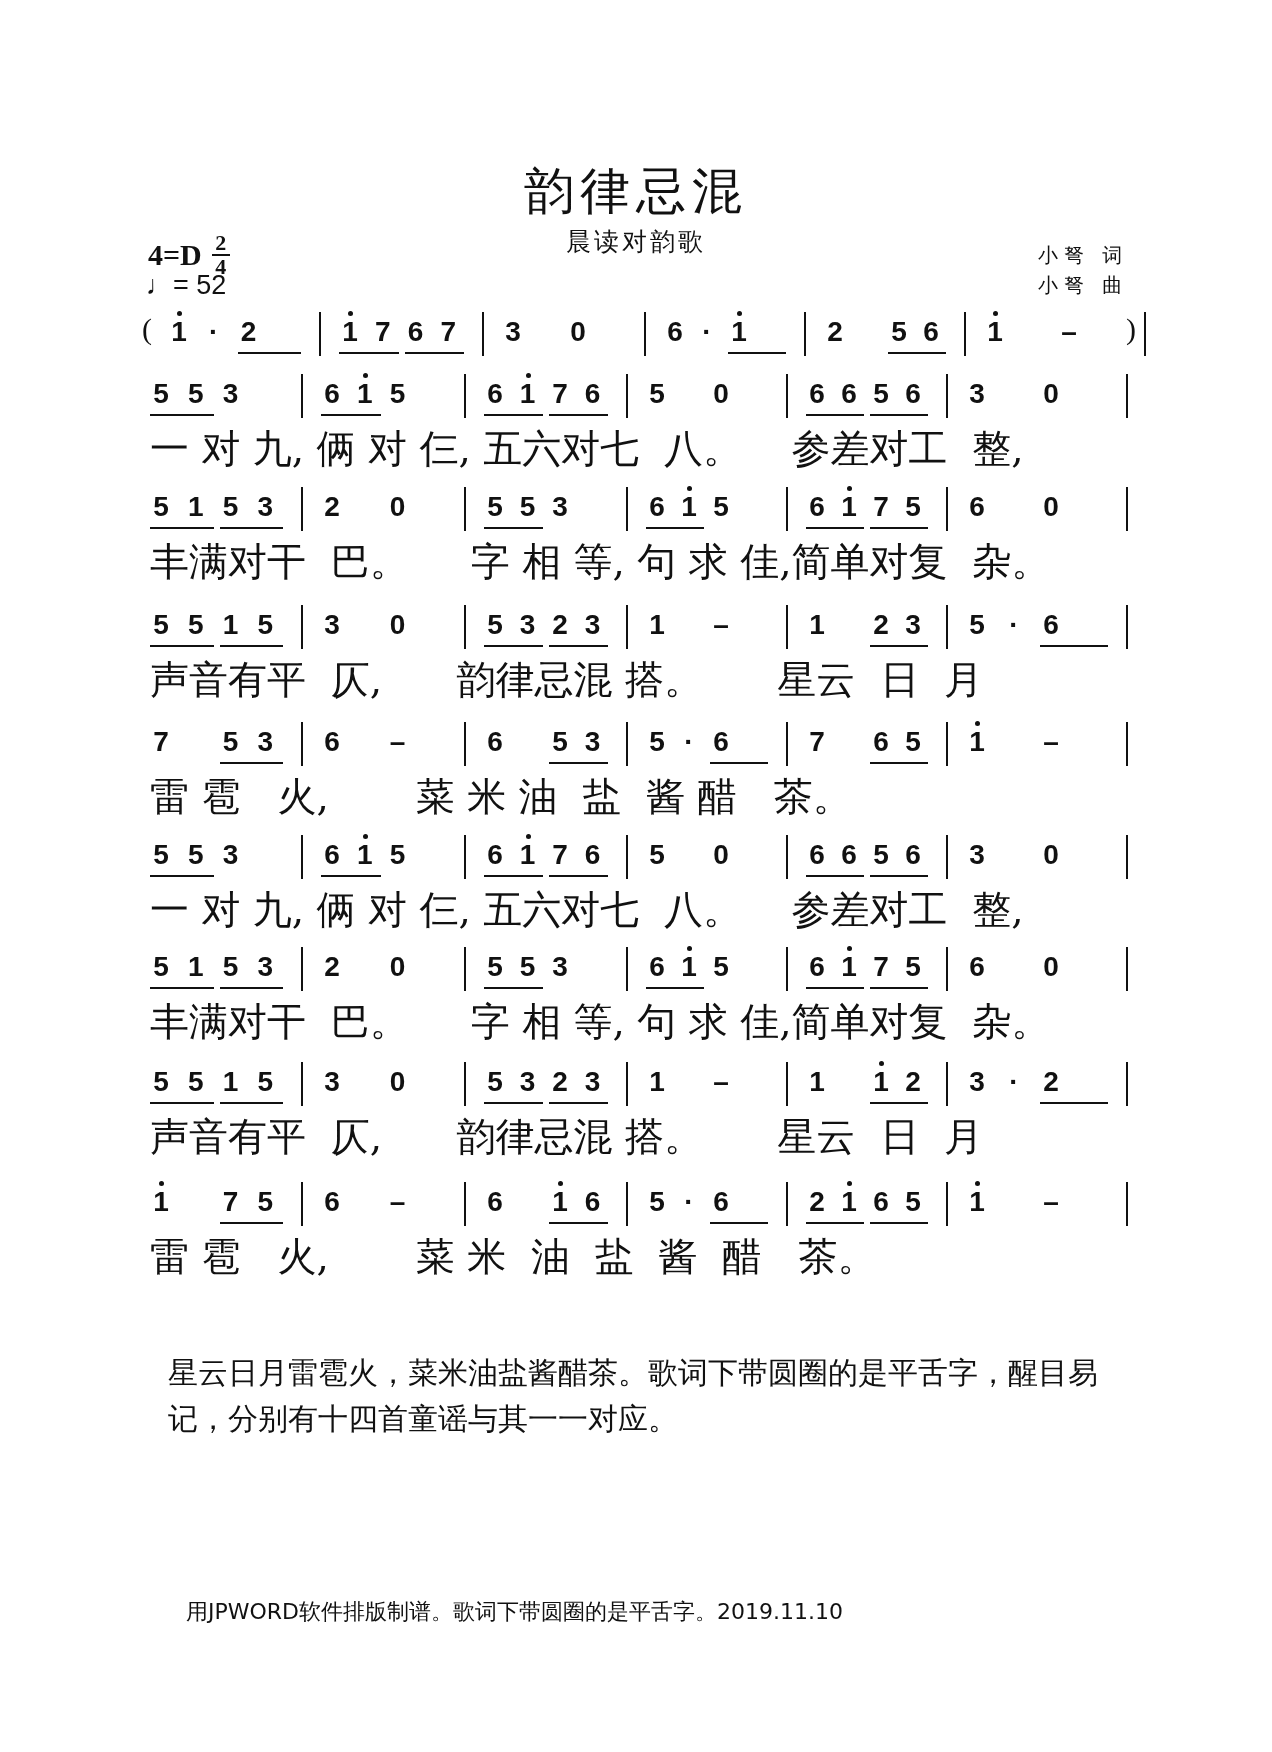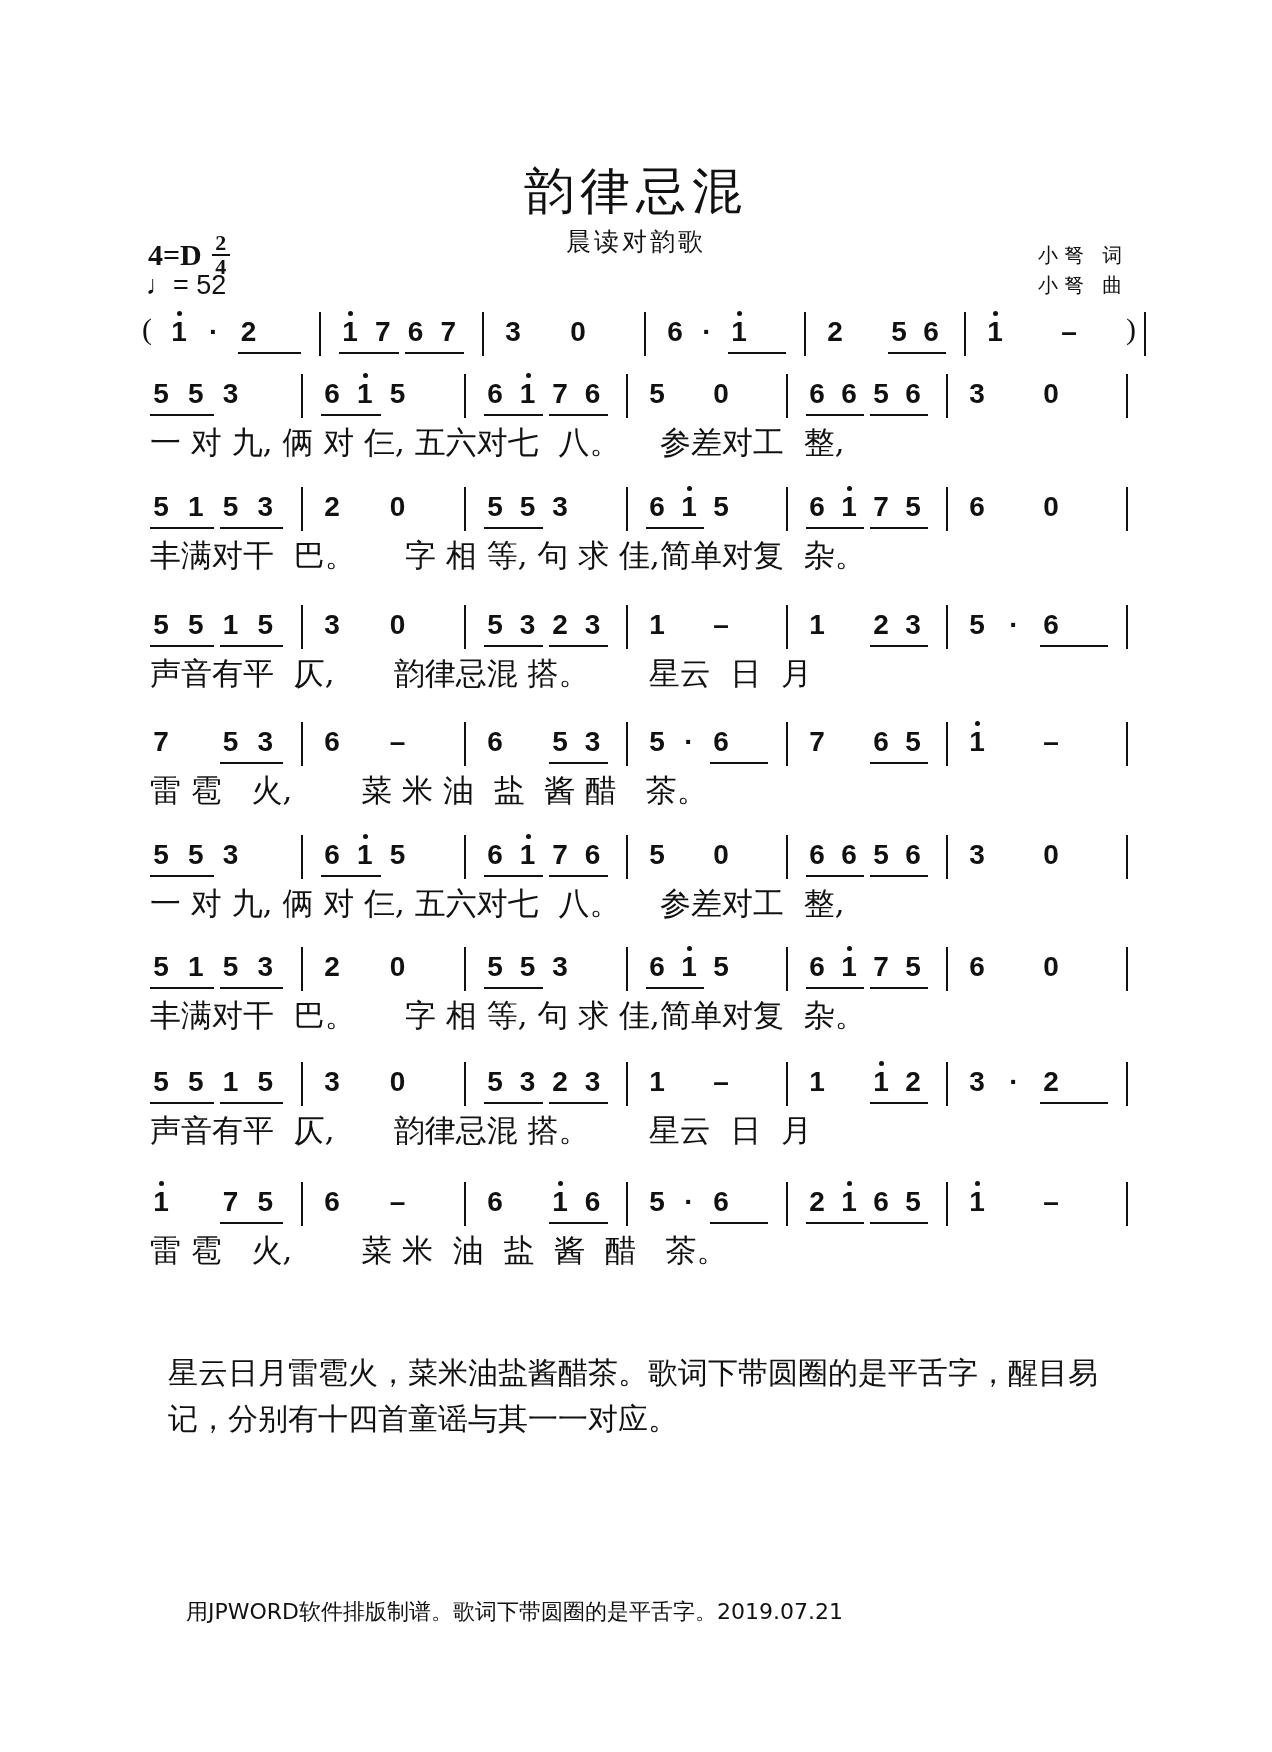--- a/index.html
+++ b/index.html
@@ -19,21 +19,21 @@
     position: absolute; left: 148px; top: 232px; font-size: 30px; font-weight: bold;
     font-family: "Liberation Serif", serif; display: flex; align-items: center;
   }
   .timesig { display: inline-flex; flex-direction: column; align-items: center; margin-left: 10px; font-size: 22px; line-height: 22px; font-weight: bold; }
   .timesig .bar { width: 18px; height: 2px; background: #111; }
   .tempo { position: absolute; left: 146px; top: 270px; font-size: 27px; font-family: "Liberation Sans", sans-serif; }
   .credits { position: absolute; left: 1038px; top: 240px; font-size: 20px; line-height: 30px; font-family: "DejaVu Serif", serif; letter-spacing: 6px; }
 
   .system { position: absolute; left: 150px; width: 980px; }
   .notes-row { position: relative; height: 50px; }
-  .lyric-row { position: relative; height: 50px; font-family: "DejaVu Serif", serif; font-size: 31px; white-space: pre; }
+  .lyric-row { position: relative; height: 50px; font-family: "DejaVu Serif", serif; font-size: 39px; white-space: pre; }
   .barline { position: absolute; top: 2px; width: 2px; height: 44px; background: #111; }
   .note { position: absolute; top: 6px; font-size: 28px; font-weight: bold; font-family: "Liberation Sans", sans-serif; text-align: center; width: 22px; }
   .dot-above::before { content: ""; position: absolute; left: 9px; top: -5px; width: 5px; height: 5px; border-radius: 50%; background: #111; }
   .uline { position: absolute; height: 2px; background: #111; top: 42px; }
   .paren { position: absolute; top: 2px; font-size: 30px; font-family: "Liberation Serif", serif; }
 
   .note-para { position: absolute; left: 168px; top: 1350px; width: 960px; font-size: 30px; line-height: 46px; font-family: "DejaVu Sans", sans-serif; }
   .footnote { position: absolute; left: 186px; top: 1597px; font-size: 22px; font-family: "DejaVu Sans", sans-serif; }
 </style>
 </head>
@@ -363,13 +363,13 @@
         <span class="barline" style="left: 796px;"></span>
         <span class="note dot-above" style="left: 816px;">1</span>
         <span class="note" style="left: 890px;">–</span>
         <span class="barline" style="left: 976px;"></span>
       </div>
       <div class="lyric-row">雷 雹   火,       菜 米  油  盐  酱  醋   茶。</div>
     </div>
   </div>
 
 <div class="note-para">星云日月雷雹火，菜米油盐酱醋茶。歌词下带圆圈的是平舌字，醒目易记，分别有十四首童谣与其一一对应。</div>
-<div class="footnote">用JPWORD软件排版制谱。歌词下带圆圈的是平舌字。2019.07.21</div>
+<div class="footnote">用JPWORD软件排版制谱。歌词下带圆圈的是平舌字。2019.11.10</div>
 
 </body></html>

